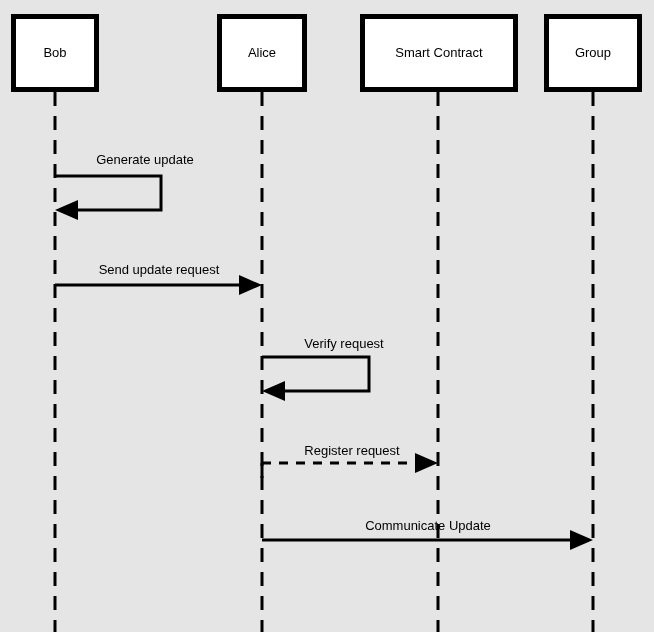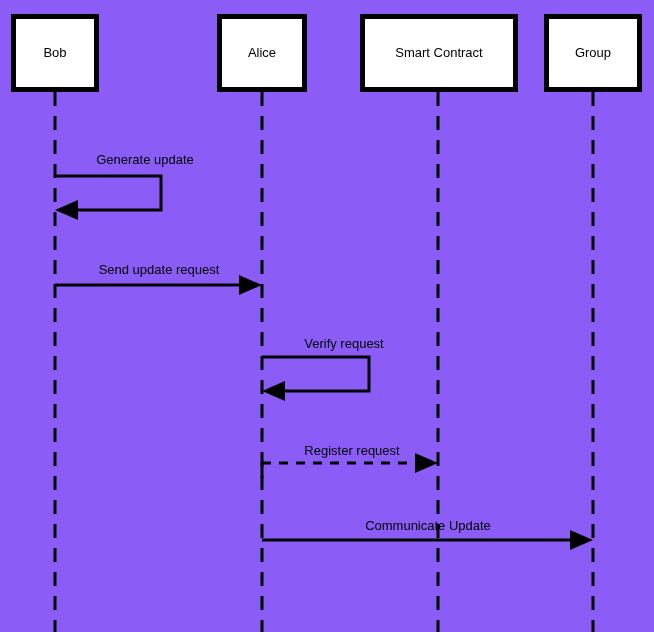--- a/index.html
+++ b/index.html
@@ -11,21 +11,21 @@
   body {
     width: 654px;
     height: 632px;
     font-family: "Liberation Sans", sans-serif;
     overflow: hidden;
   }
   #diagram-root {
     position: relative;
     width: 654px;
     height: 632px;
-    background: #8b5cf6;
+    background: #e5e5e5;
   }
   svg#sequence-svg {
     display: block;
     width: 654px;
     height: 632px;
   }
   .lifeline-box-rect {
     fill: #ffffff;
     stroke: #000000;
     stroke-width: 5;

